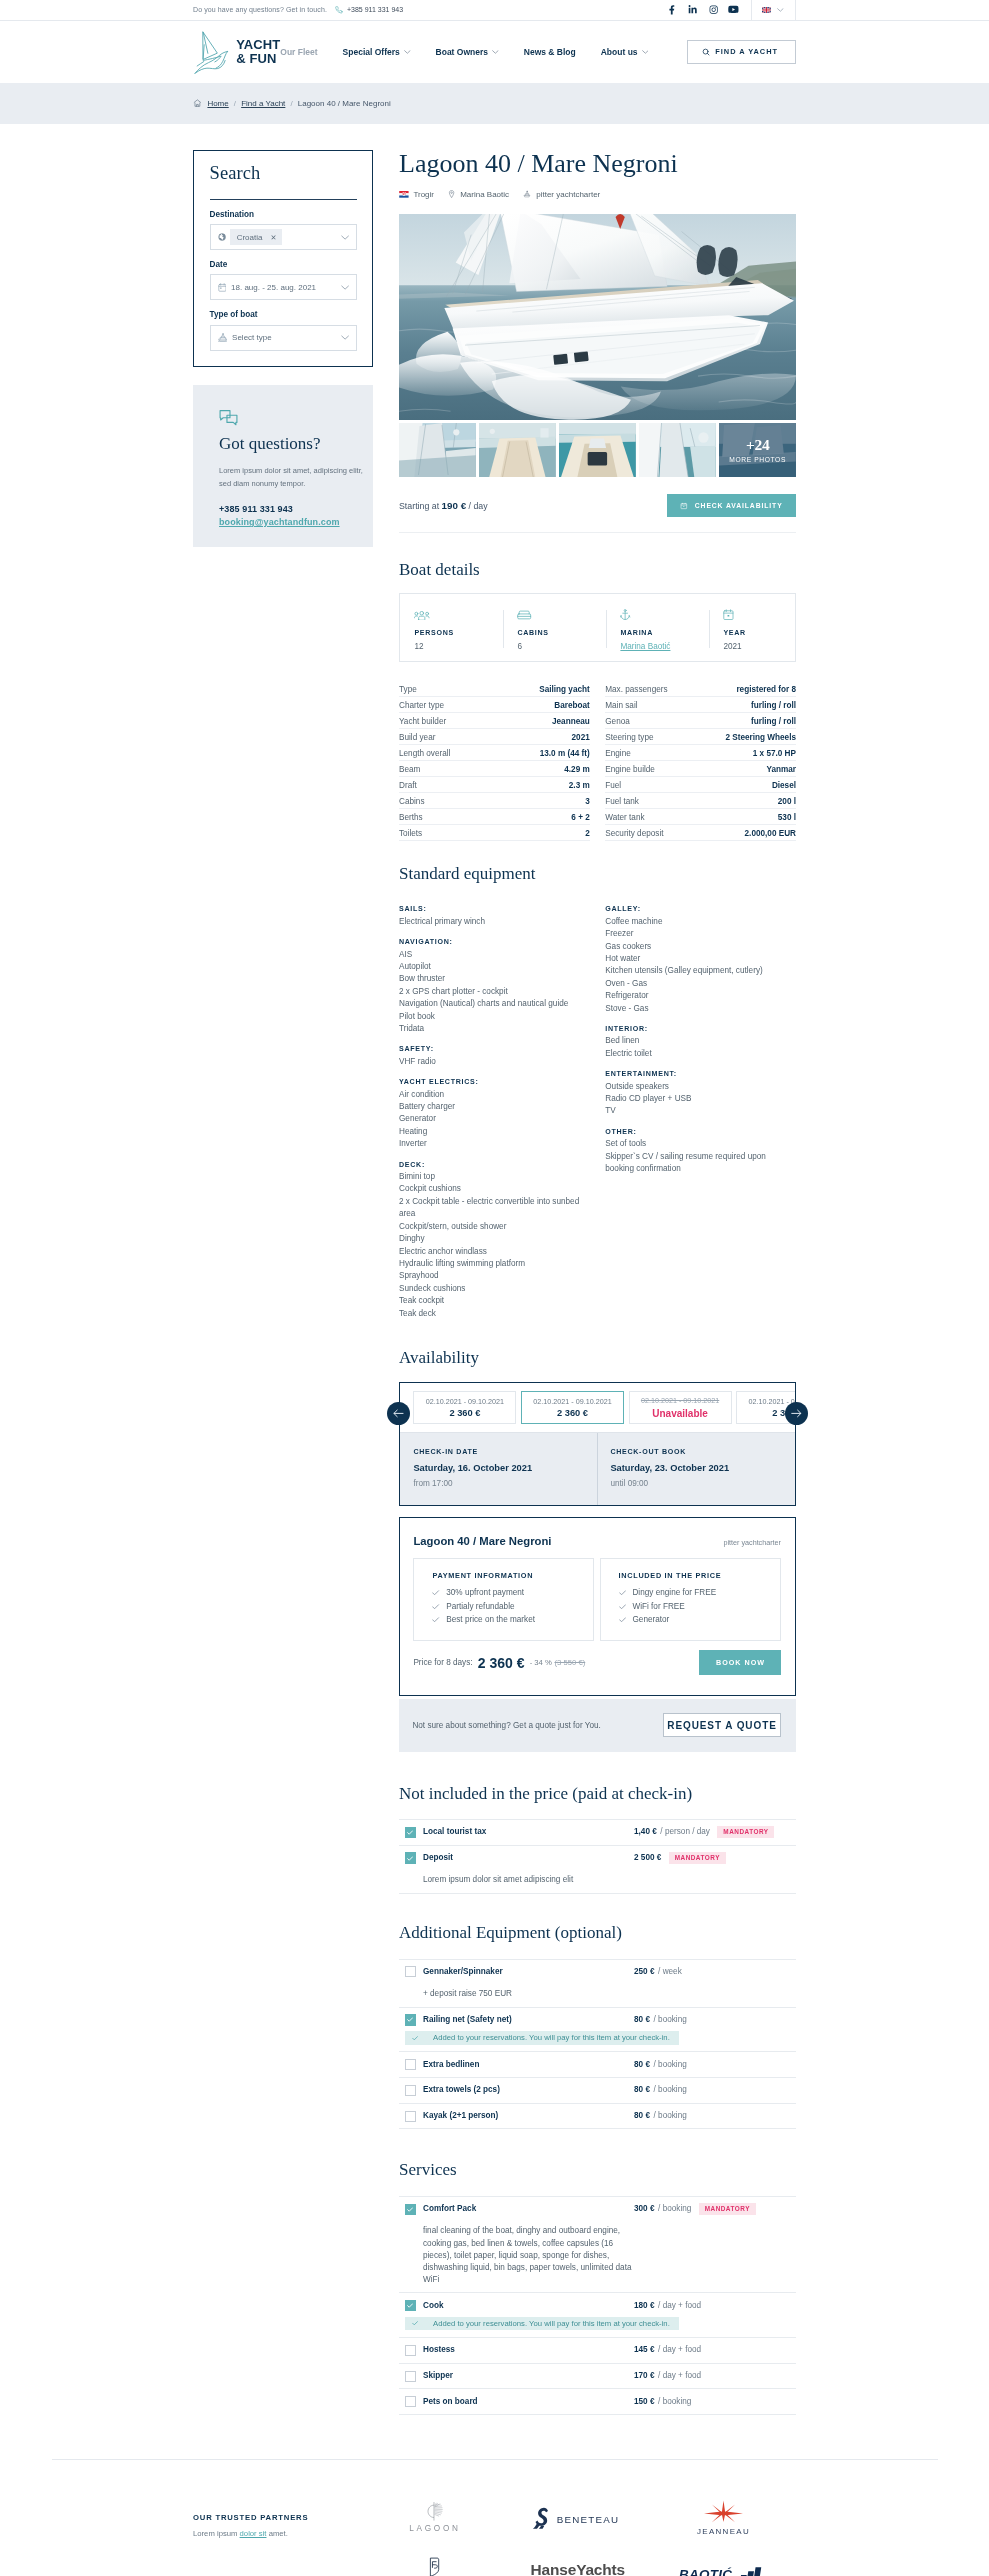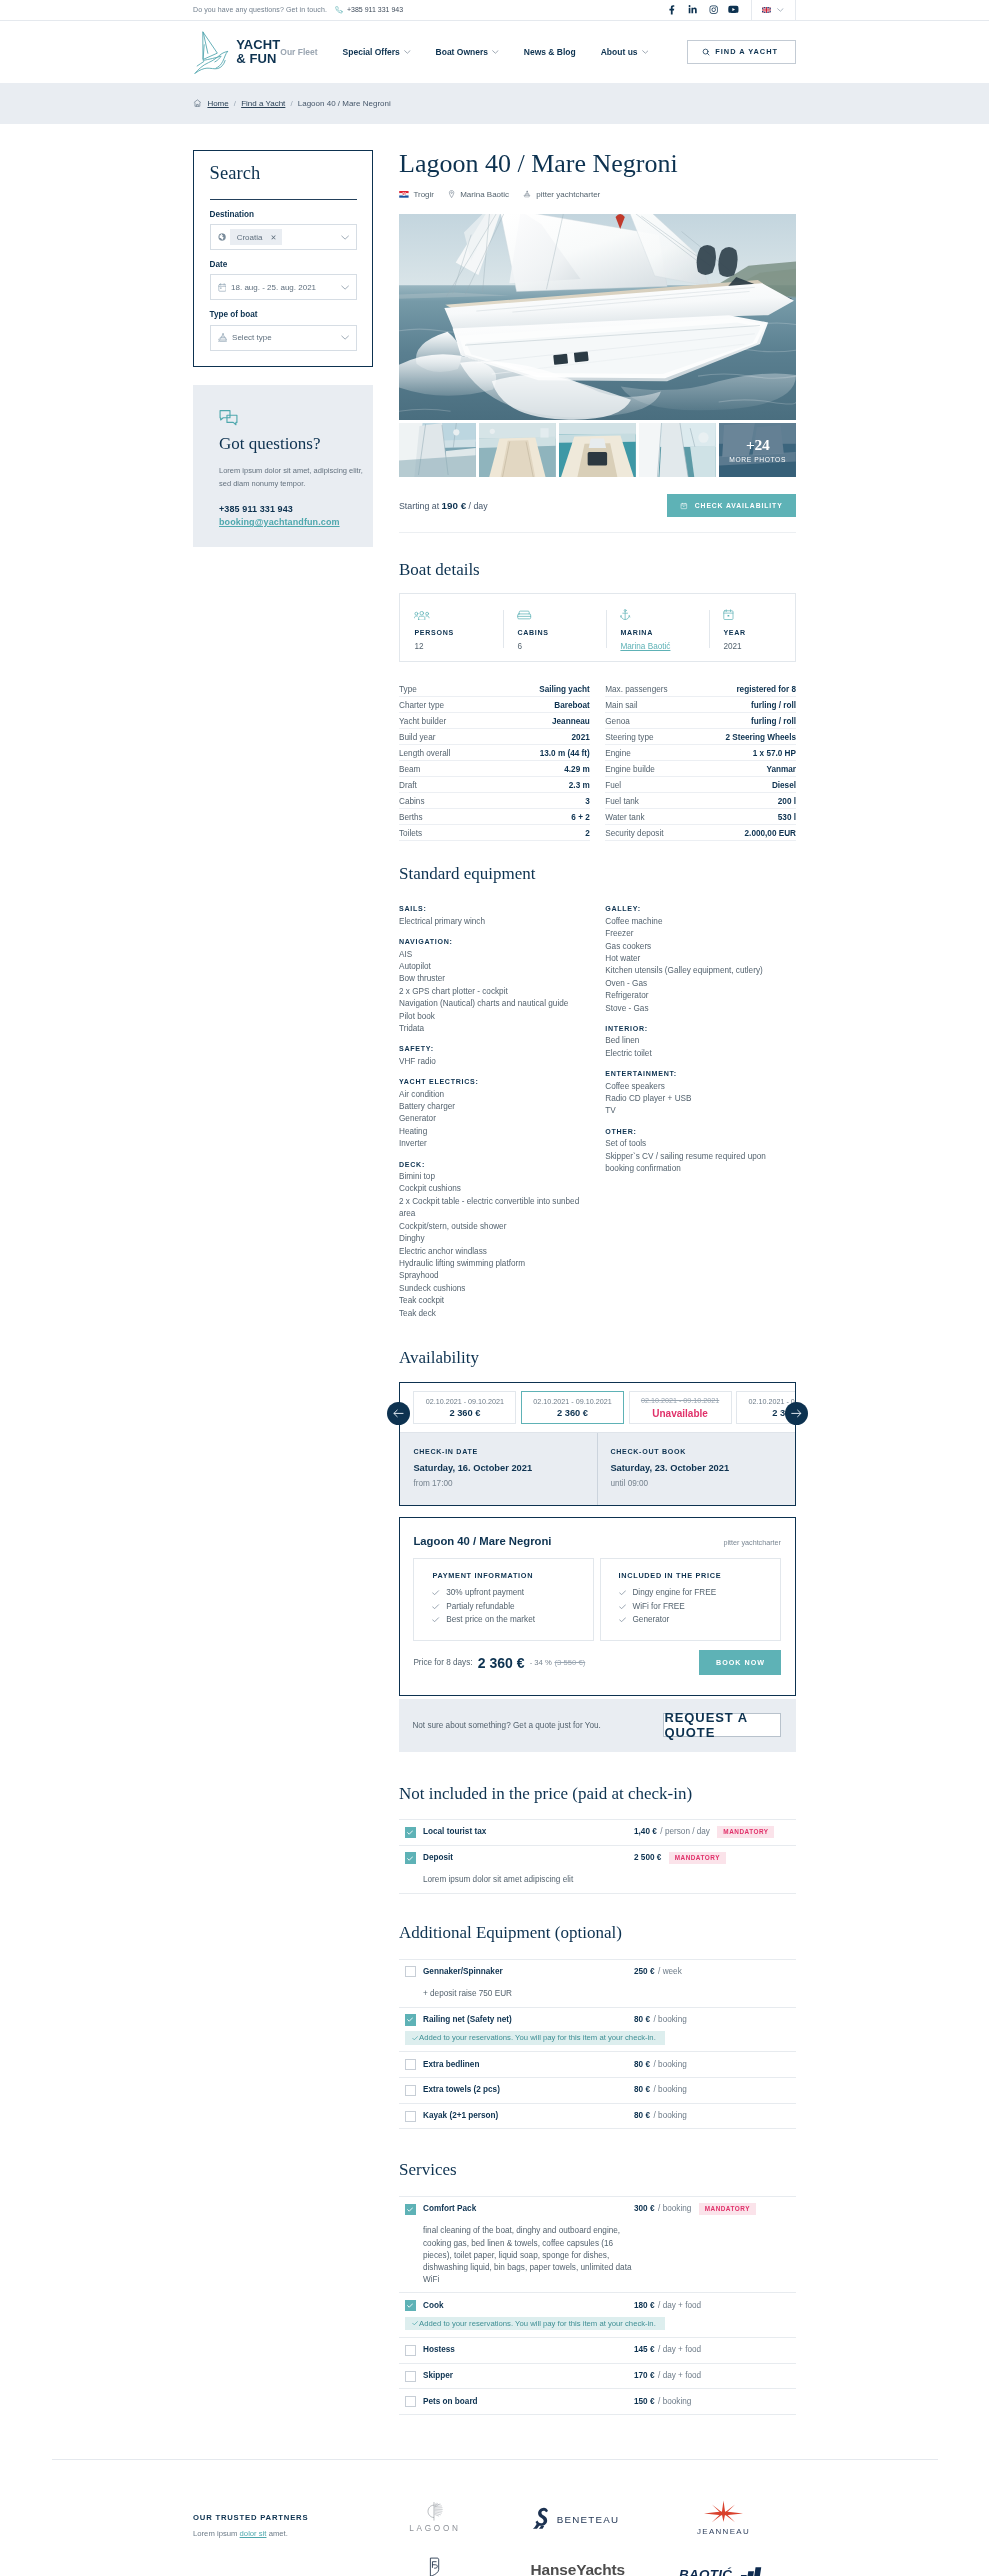--- a/index.html
+++ b/index.html
@@ -138,38 +138,38 @@
 .ocol .li{display:flex;align-items:flex-start;gap:6.7px;font-size:8.2px;color:#54636f;line-height:1;margin-bottom:5.2px}
 .ocol .li .ck{color:#8a98a5;flex:none;margin-top:1px}
 .pricerow{display:flex;align-items:center;margin-top:8.8px;height:25px}
 .pricerow .pl{font-size:8.2px;color:#54636f}
 .pricerow .pb{font-size:14px;font-weight:bold;margin-left:5.2px}
 .pricerow .dc{font-size:7.7px;color:#76838f;margin-left:5.2px}
 .pricerow .op{font-size:7.7px;color:#9aa6b2;text-decoration:line-through;margin-left:2.6px}
 .booknow{margin-left:auto;background:#5eb2b6;color:#fff;height:25px;width:82px;display:flex;align-items:center;justify-content:center;font-size:7.2px;font-weight:bold;letter-spacing:1px;padding-left:1px}
 .quotebar{background:#e9edf2;display:flex;align-items:center;padding:0 15.5px 0 13.4px;margin-top:2.6px;height:53px}
 .quotebar .qt{font-size:8.2px;color:#54636f}
-.btn-outline{margin-left:auto;border:0.5px solid #b8c2cc;height:24px;width:118px;display:flex;align-items:center;justify-content:center;font-size:13px;font-weight:bold;letter-spacing:0.9px;background:#fff;padding-left:1px}
+.btn-outline{margin-left:auto;border:0.5px solid #b8c2cc;height:24px;width:118px;display:flex;align-items:center;justify-content:center;font-size:10px;font-weight:bold;letter-spacing:0.9px;background:#fff;padding-left:1px}
 
 
 .exlist{margin-top:18px;border-top:0.5px solid #e7ebef}
 .exrow{display:flex;padding:6.2px 0 6.7px 0;border-bottom:0.5px solid #e7ebef;align-items:flex-start}
 .exrow .cbwrap{flex:none;width:24px;padding-left:5.7px;padding-top:0.5px}
 .cb{width:11.3px;height:11.3px;border:0.8px solid #c7ced6;background:#fff;display:block}
 .cb.on{background:#5eb2b6;border-color:#5eb2b6;display:flex;align-items:center;justify-content:center}
 .exrow .nm{flex:1}
 .exrow .nm .t{font-size:8.2px;font-weight:bold;color:#0d3250;line-height:11.3px}
 .exrow .nm .s{font-size:8.2px;color:#54636f;margin-top:11px;line-height:1.47;max-width:216px}
 .exrow .pz{width:162px;flex:none;display:flex;align-items:center;gap:3.6px;height:11.3px}
 .exrow .pz .p{font-size:8.2px;font-weight:bold}
 .exrow .pz .u{font-size:8.2px;color:#6d7b88}
 .badge{background:#fbe3ea;color:#e0316a;font-size:6.4px;font-weight:bold;letter-spacing:0.5px;padding:3.1px 5.7px 2.6px 6.2px;margin-left:3.6px;line-height:1}
 .exrow.nob{border-bottom:none;padding-bottom:0}
 .noterow{padding:5.7px 0 6.7px 5.7px;border-bottom:0.5px solid #e7ebef}
-.note{background:#ddeeee;color:#3f8f94;font-size:7.7px;display:inline-flex;align-items:center;gap:1px;padding:0 9.3px 0 7.2px;height:13.4px;line-height:13.4px}
+.note{background:#ddeeee;color:#3f8f94;font-size:7.7px;display:inline-flex;align-items:center;gap:15px;padding:0 9.3px 0 7.2px;height:13.4px;line-height:13.4px}
 
 
 .partnerwrap{width:886px;margin:44px auto 0 auto;border-top:0.5px solid #e5e9ee}
 .partners{width:603px;margin:0 auto;padding:30px 0 24px 0;display:flex;align-items:flex-start}
 .ptitle{width:170px;flex:none;padding-top:24px}
 .ptitle .t{font-size:7.7px;font-weight:bold;letter-spacing:0.8px;line-height:1}
 .ptitle .s{font-size:7.7px;color:#6d7b88;margin-top:8.2px;line-height:1}
 .ptitle .s a{color:#4fa8ae;text-decoration:underline}
 .plogos{flex:1;display:flex;flex-wrap:wrap}
 .plogo{width:33.33%;height:56px;display:flex;align-items:center;justify-content:center}
@@ -824,21 +824,21 @@
 <div class="eqi">Gas cookers</div>
 <div class="eqi">Hot water</div>
 <div class="eqi">Kitchen utensils (Galley equipment, cutlery)</div>
 <div class="eqi">Oven - Gas</div>
 <div class="eqi">Refrigerator</div>
 <div class="eqi">Stove - Gas</div>
 <div class="eqh">INTERIOR:</div>
 <div class="eqi">Bed linen</div>
 <div class="eqi">Electric toilet</div>
 <div class="eqh">ENTERTAINMENT:</div>
-<div class="eqi">Coffee speakers</div>
+<div class="eqi">Outside speakers</div>
 <div class="eqi">Radio CD player + USB</div>
 <div class="eqi">TV</div>
 <div class="eqh">OTHER:</div>
 <div class="eqi">Set of tools</div>
 <div class="eqi">Skipper`s CV / sailing resume required upon booking confirmation</div>
 </div>
 </div>
         </div>
 <div style="margin-top:29px">
 <h2 class="sect serif">Availability</h2>

